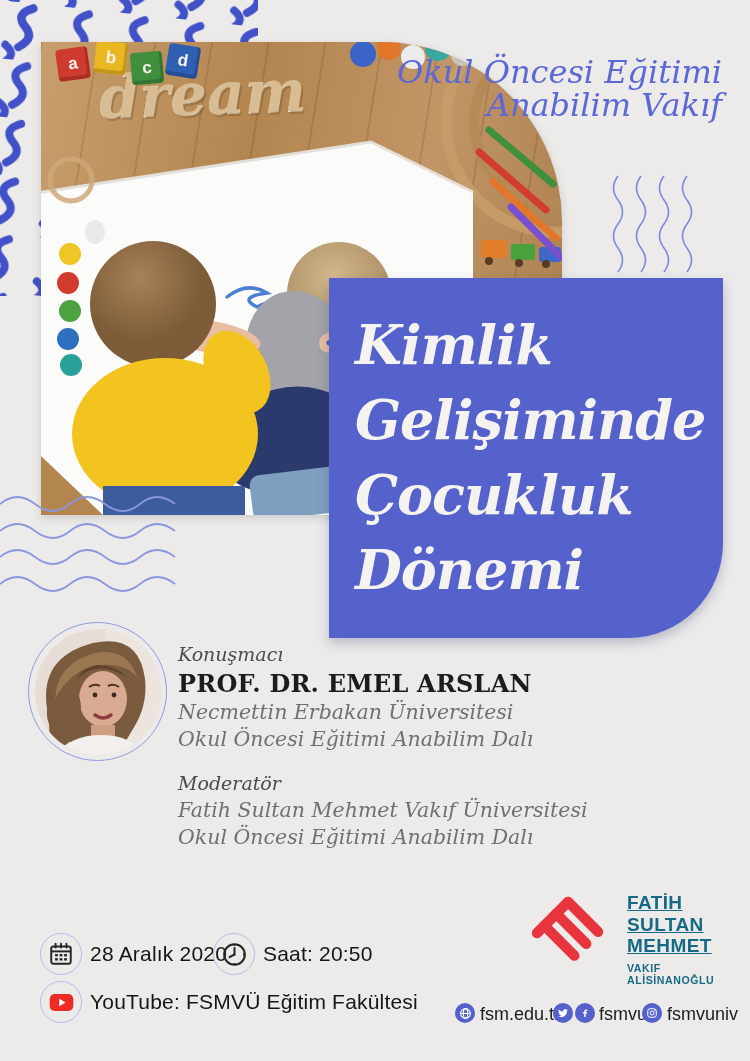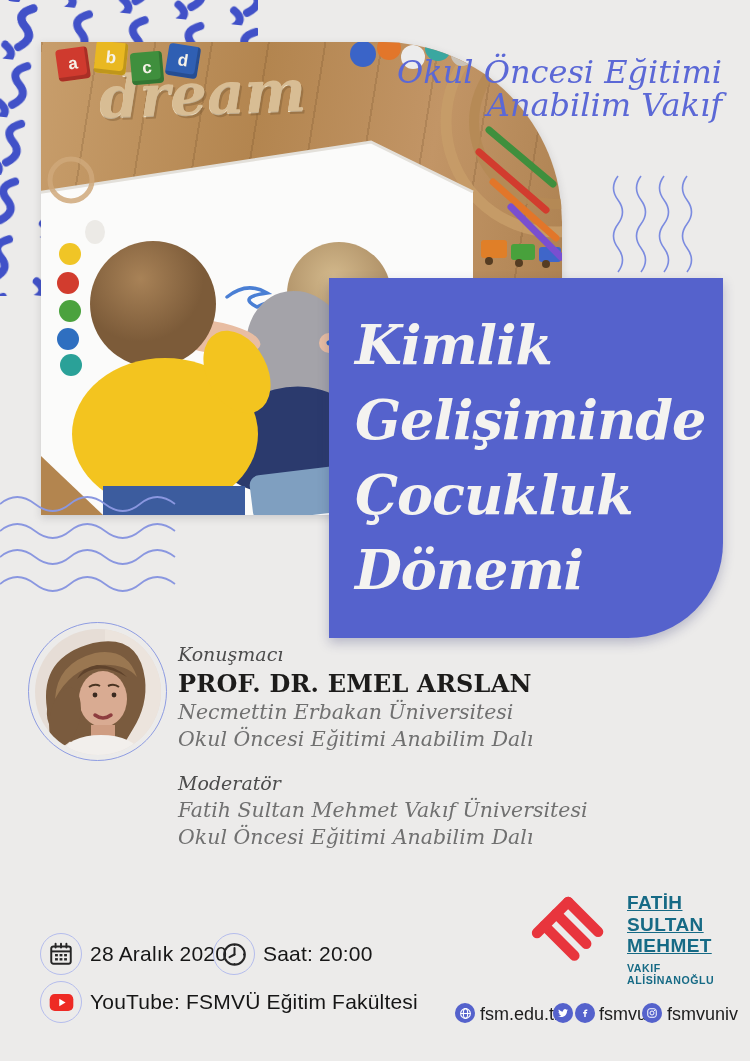--- a/index.html
+++ b/index.html
@@ -266,21 +266,21 @@
     <svg width="27" height="27" viewBox="0 0 24 24">
       <circle cx="12" cy="12" r="9.2" fill="none" stroke="#262626" stroke-width="1.8"></circle>
       <line x1="12" y1="12" x2="12" y2="6.2" stroke="#262626" stroke-width="1.8" stroke-linecap="round"></line>
       <line x1="12" y1="12" x2="7.6" y2="14.4" stroke="#262626" stroke-width="1.8" stroke-linecap="round"></line>
       <line x1="12" y1="2.8" x2="12" y2="4.4" stroke="#262626" stroke-width="1.6"></line>
       <line x1="12" y1="19.6" x2="12" y2="21.2" stroke="#262626" stroke-width="1.6"></line>
       <line x1="2.8" y1="12" x2="4.4" y2="12" stroke="#262626" stroke-width="1.6"></line>
       <line x1="19.6" y1="12" x2="21.2" y2="12" stroke="#262626" stroke-width="1.6"></line>
     </svg>
   </div>
-  <div class="abs foot-text t-time">Saat: 20:00</div>
+  <div class="abs foot-text t-time">Saat: 20:50</div>
 
   <div class="abs ring ring-yt">
     <svg width="27" height="27" viewBox="0 0 24 24">
       <rect x="1.5" y="4.5" width="21" height="15" rx="4.5" fill="#ee2a24"></rect>
       <path d="M10 8.6 L15.6 12 L10 15.4 Z" fill="#ffffff"></path>
     </svg>
   </div>
   <div class="abs foot-text t-yt">YouTube: FSMVÜ Eğitim Fakültesi</div>
 
   <svg class="abs logo-mark" width="80" height="98" viewBox="0 0 100 122">

